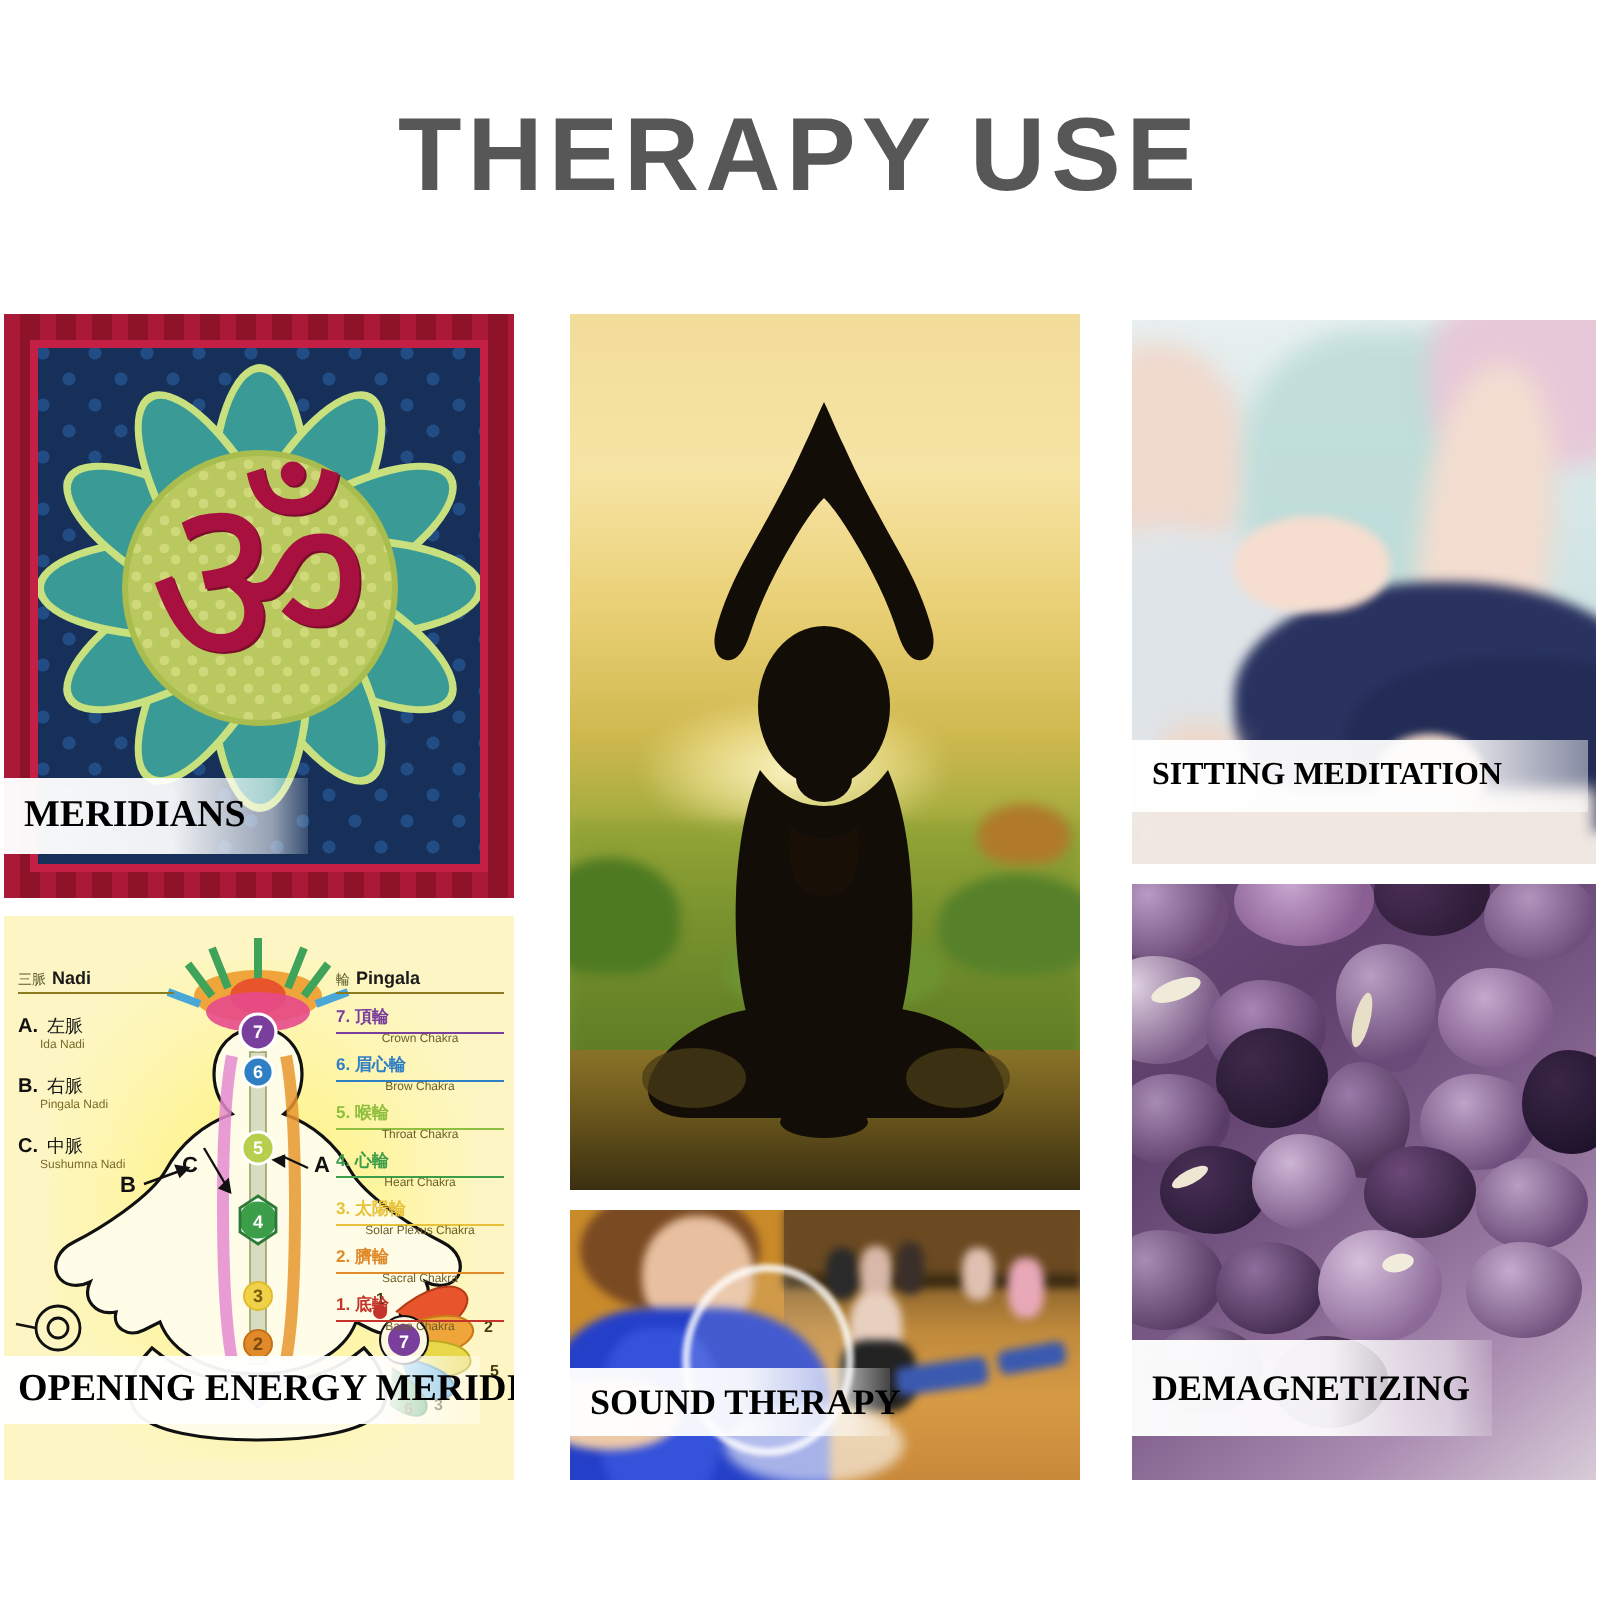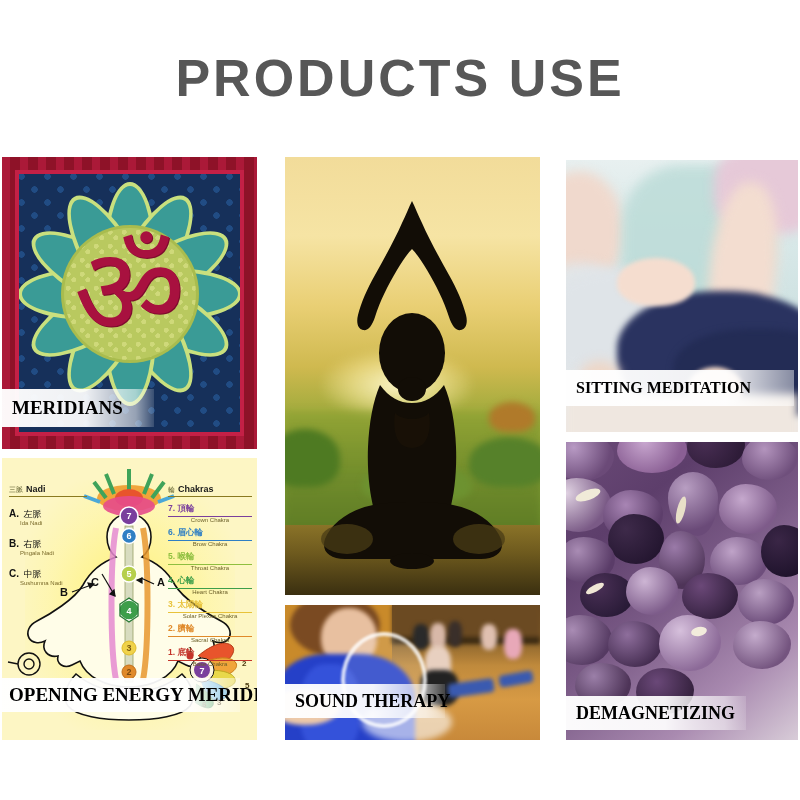--- a/index.html
+++ b/index.html
@@ -68,21 +68,21 @@
 
   .cap-cleansing { bottom: 22px; width: 152px; height: 38px; padding-left: 10px; font-size: 19px; }
   .cap-yoga      { bottom: 18px; width: 150px; height: 42px; padding-left: 12px; font-size: 20px; }
   .cap-sitting   { bottom: 26px; width: 228px; height: 36px; padding-left: 10px; font-size: 16px;
                    background: linear-gradient(to right, rgba(255,255,255,0.97) 0%,
                    rgba(255,255,255,0.93) 70%, rgba(255,255,255,0.45) 100%); }
   .cap-meridians { bottom: 28px; width: 238px; height: 34px; padding-left: 7px; font-size: 19px;
                    background: linear-gradient(to right, rgba(255,255,255,0.97) 0%,
                    rgba(255,255,255,0.92) 80%, rgba(255,255,255,0.35) 100%); }
   .cap-sound     { bottom: 22px; width: 160px; height: 34px; padding-left: 10px; font-size: 18px; }
-  .cap-demag     { bottom: 10px; width: 180px; height: 34px; padding-left: 10px; font-size: 18px; }
+  .cap-demag     { bottom: 22px; width: 180px; height: 48px; padding-left: 10px; font-size: 18px; }
 
   
   #panel-cleansing { left: 2px; top: 157px; width: 255px; height: 292px; }
 
   .mandala-bg {
     position: absolute; inset: 0;
     background: #16305a;
   }
   
   .mandala-tex {
@@ -240,21 +240,21 @@
     position: absolute; inset: 0;
     background: linear-gradient(140deg, #6b4a78 0%, #5d3e6b 25%, #7a5a86 50%, #a98ab0 78%, #d8ccd8 100%);
   }
   .stone { position: absolute; border-radius: 46% 54% 50% 50% / 52% 48% 52% 48%; }
 </style>
 </head>
 <body>
 
 <div class="page">
 
-  <div class="page-title">PRODUCTS USE</div>
+  <div class="page-title">THERAPY USE</div>
 
   <div class="panel" id="panel-cleansing">
     <div class="panel-art">
       <div class="mandala-bg"></div>
       <div class="mandala-tex"></div>
       <div class="petal-ring">
         <div class="petal" style="transform:rotate(0deg)"></div>
         <div class="petal" style="transform:rotate(30deg)"></div>
         <div class="petal" style="transform:rotate(60deg)"></div>
         <div class="petal" style="transform:rotate(90deg)"></div>
@@ -492,21 +492,21 @@
         </div>
         <div class="nadi-item">
           <span class="nadi-key">C.</span>
           <span class="nadi-cjk">中脈</span>
           <span class="nadi-en">Sushumna Nadi</span>
         </div>
       </div>
 
       <div class="chakras-box">
         <div class="sect-head">
-          <span class="cjk">輪</span><span>Chakras</span>
+          <span class="cjk">輪</span><span>Pingala</span>
         </div>
         <div class="chk-item">
           <div class="chk-top" style="color:#7a3f9d">
             <span>7.</span>
             <span>頂輪</span>
           </div>
           <span class="chk-en">Crown Chakra</span>
         </div>
         <div class="chk-item">
           <div class="chk-top" style="color:#2f7fc4">

